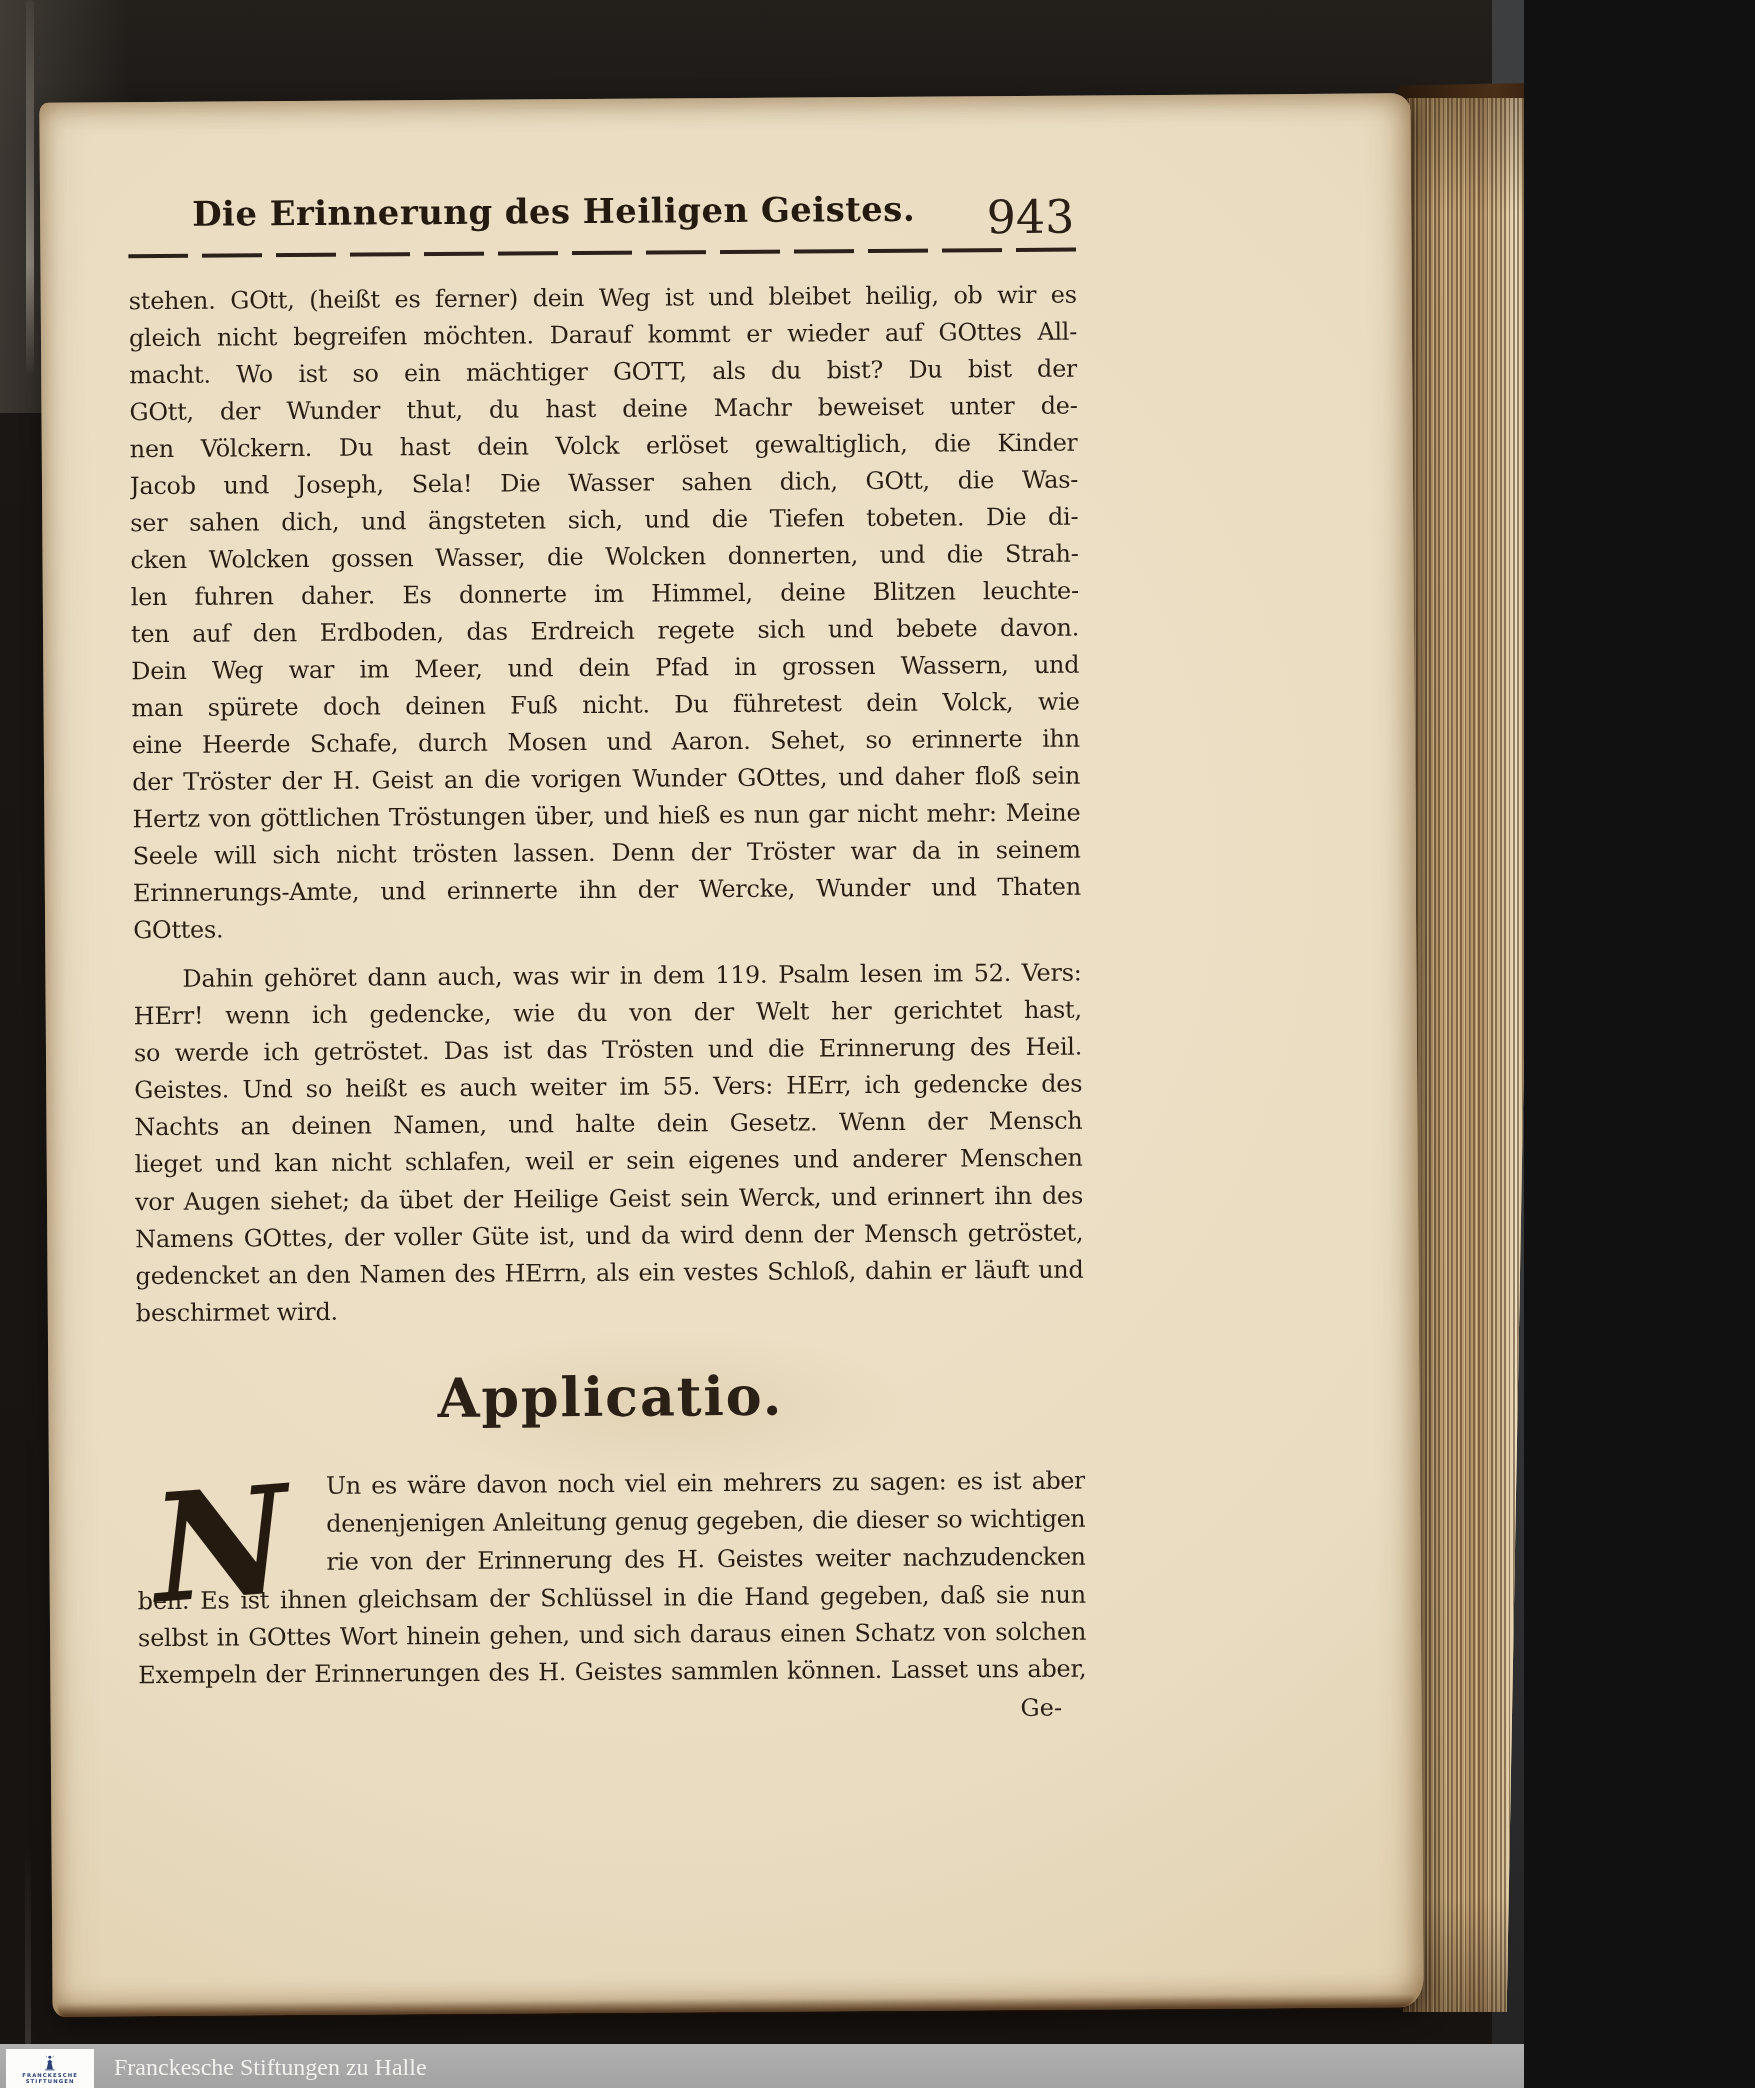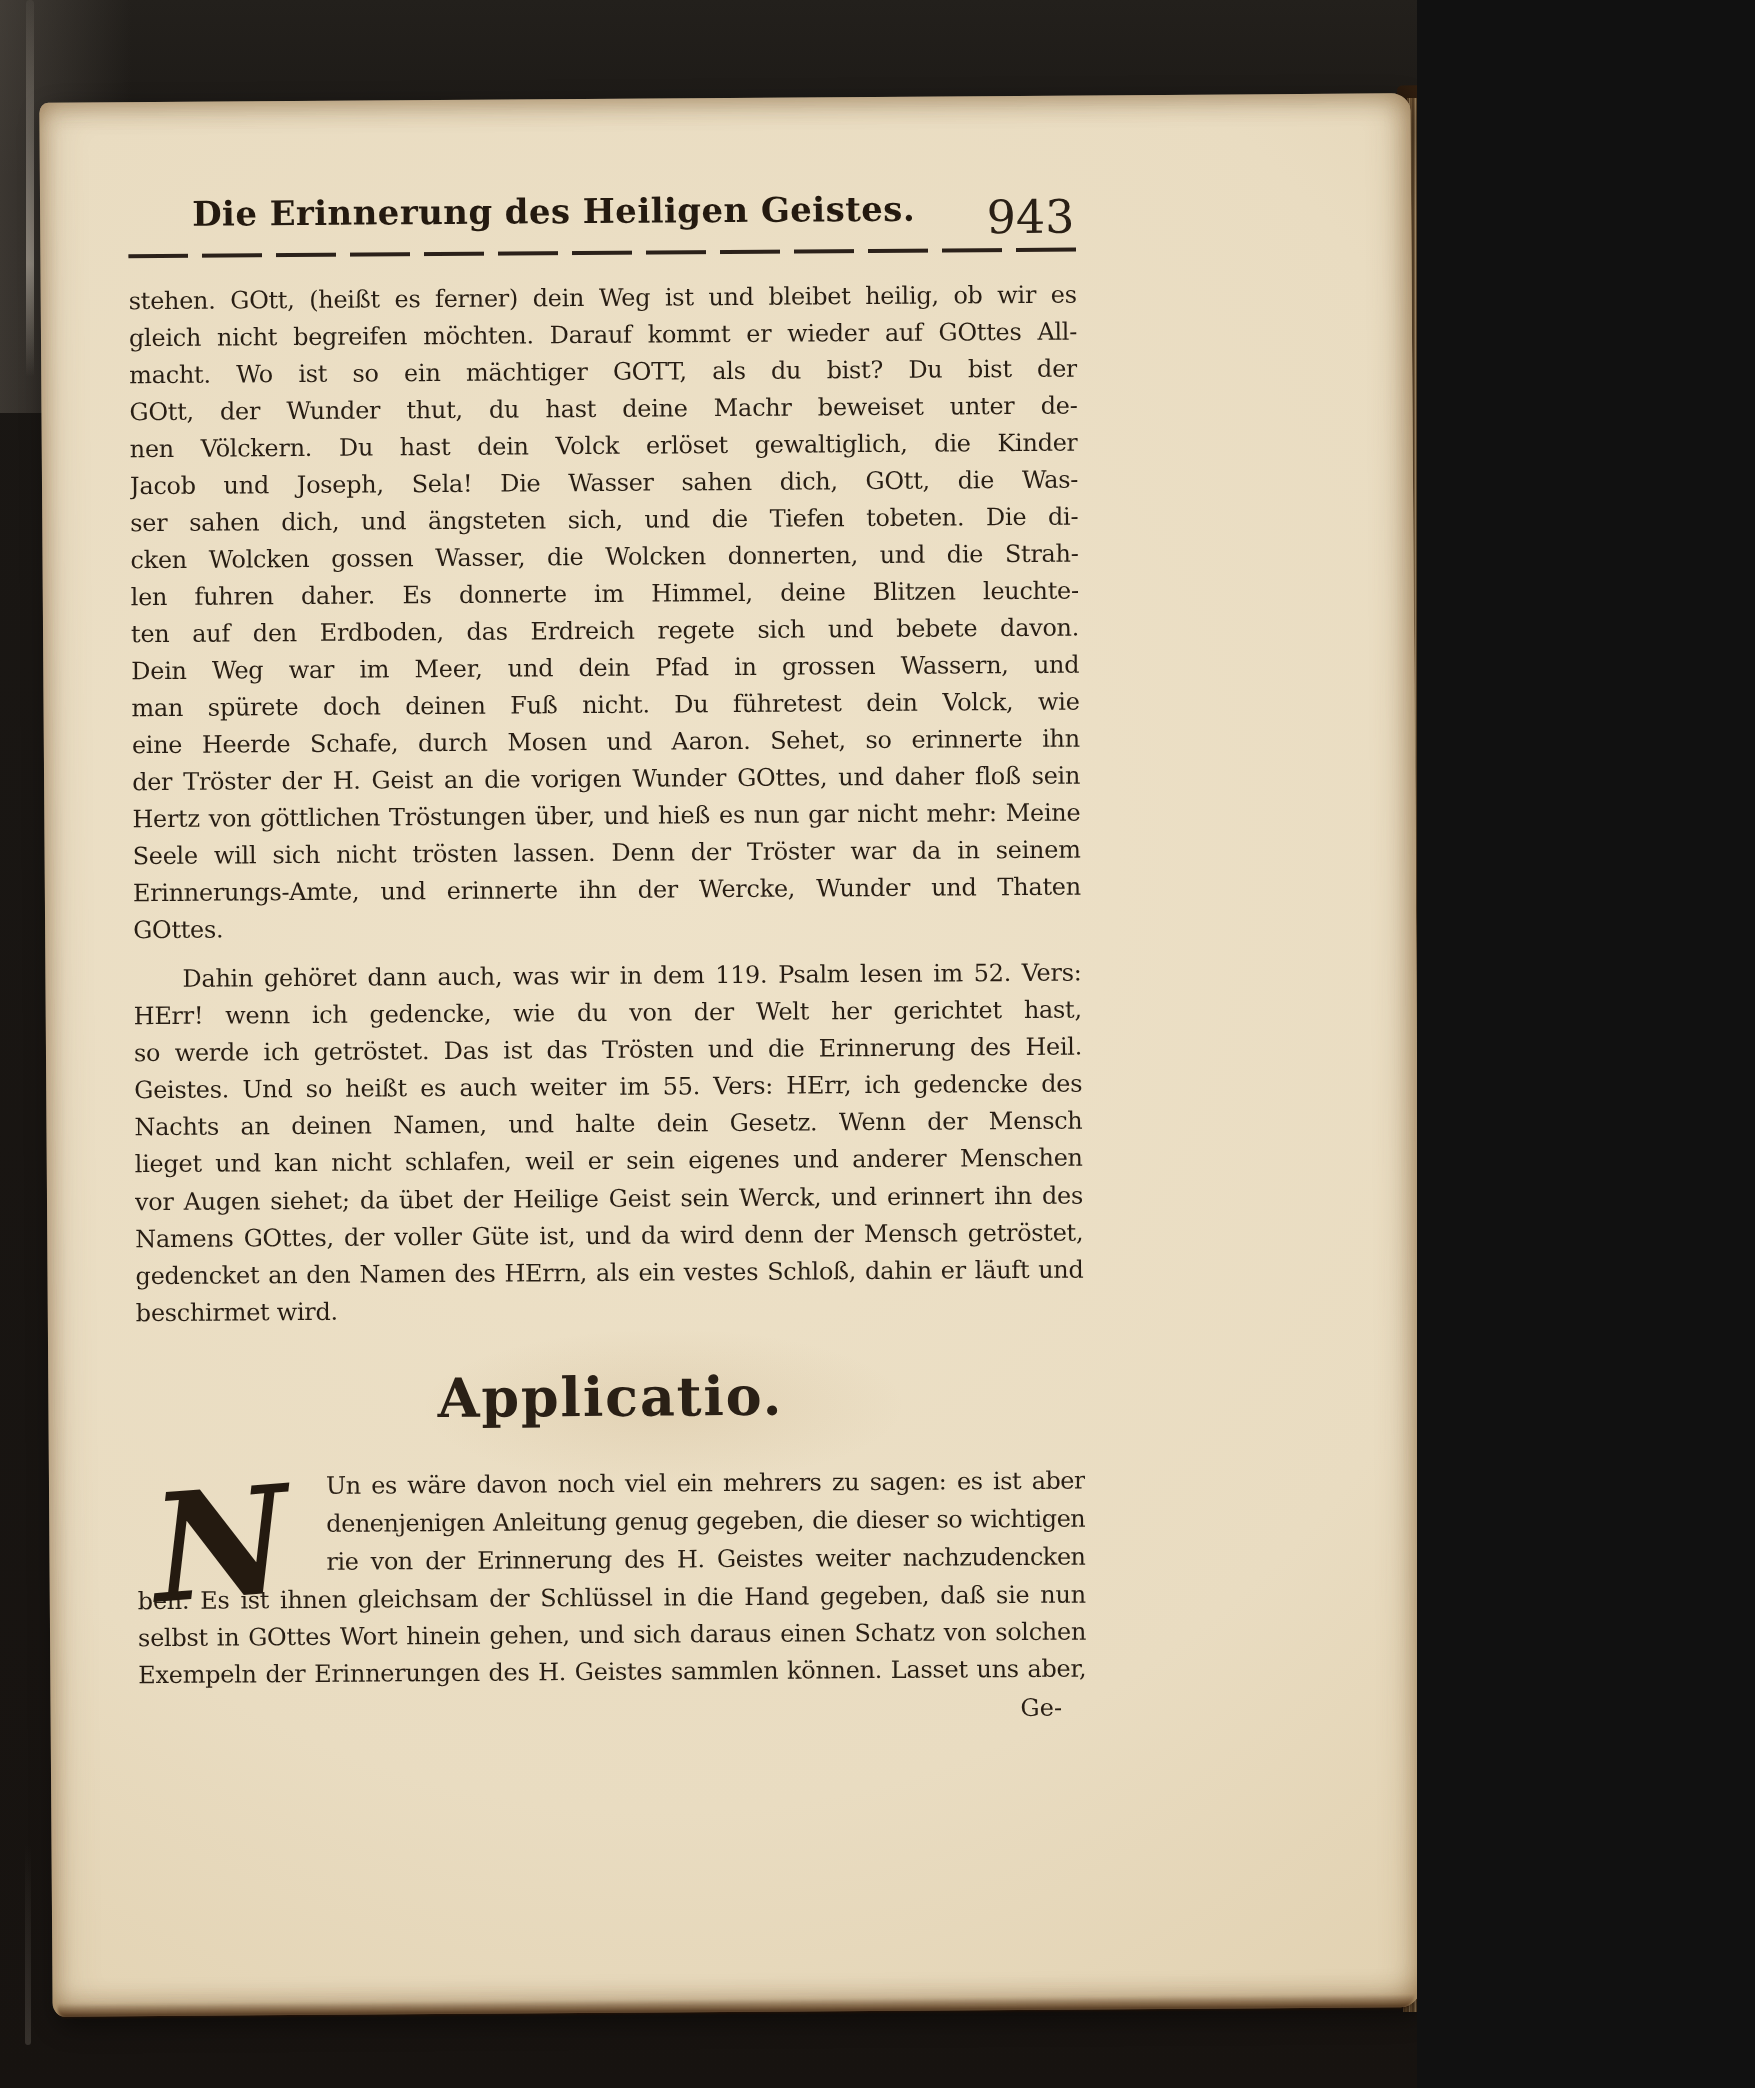--- a/index.html
+++ b/index.html
@@ -1,16 +1,16 @@
 <!DOCTYPE html>
 <html style="font-size:14px"><head>
 <meta charset="utf-8">
 <style>
   html,body{margin:0;padding:0;background:#111;}
-  .photo{position:relative;width:1417px;height:2088px;overflow:hidden;
+  .photo{position:relative;width:1524px;height:2088px;overflow:hidden;
          background:linear-gradient(180deg,#23201c 0px,#1a1714 176px,#171310 100%);
          font-family:"DejaVu Serif","Liberation Serif",serif;}
   
   .bg-right{position:absolute;left:1492px;top:0;width:263px;height:2045px;
             background:linear-gradient(180deg,#3d3e40 0%,#3a3b3d 55%,#232324 100%);}
   .corner-glow{position:absolute;left:0;top:0;width:132px;height:413px;
             background:linear-gradient(90deg,rgba(122,114,104,.35),rgba(122,114,104,0));}
   .streak{position:absolute;border-radius:3.5px;}
   .streak-top{left:26px;top:0;width:8px;height:377px;
             background:linear-gradient(180deg,rgba(225,215,200,.05),rgba(228,218,202,.5) 70%,rgba(225,215,200,0));}
@@ -150,15 +150,31 @@
           </div>
       </div>
 
       <div class="catchword-row">
         <span class="catchword">Ge-</span>
       </div>
 
     </div>
   </div>
 
+  <div class="bar">
+    <div class="logo-box">
+      <svg class="logo-glyph" viewBox="0 0 20 18" xmlns="http://www.w3.org/2000/svg">
+        <circle cx="10" cy="2.6" r="1.7" fill="#2c4077"></circle>
+        <path d="M5.5 1.2 L6.8 2.4 M14.5 1.2 L13.2 2.4" stroke="#2c4077" stroke-width="0.7"></path>
+        <path d="M10 5 L6.6 8.2 L8.2 8.2 L6.4 16 L13.6 16 L11.8 8.2 L13.4 8.2 Z" fill="#2c4077"></path>
+        <path d="M4.5 16.8 H15.5" stroke="#2c4077" stroke-width="1"></path>
+      </svg>
+      <div class="logo-text">
+        <div>FRANCKESCHE</div>
+        <div>STIFTUNGEN</div>
+      </div>
+    </div>
+    <div class="inst">Franckesche Stiftungen zu Halle</div>
+    <div class="dfg">DFG</div>
+  </div>
 
 </div>
 
 
 </body></html>

